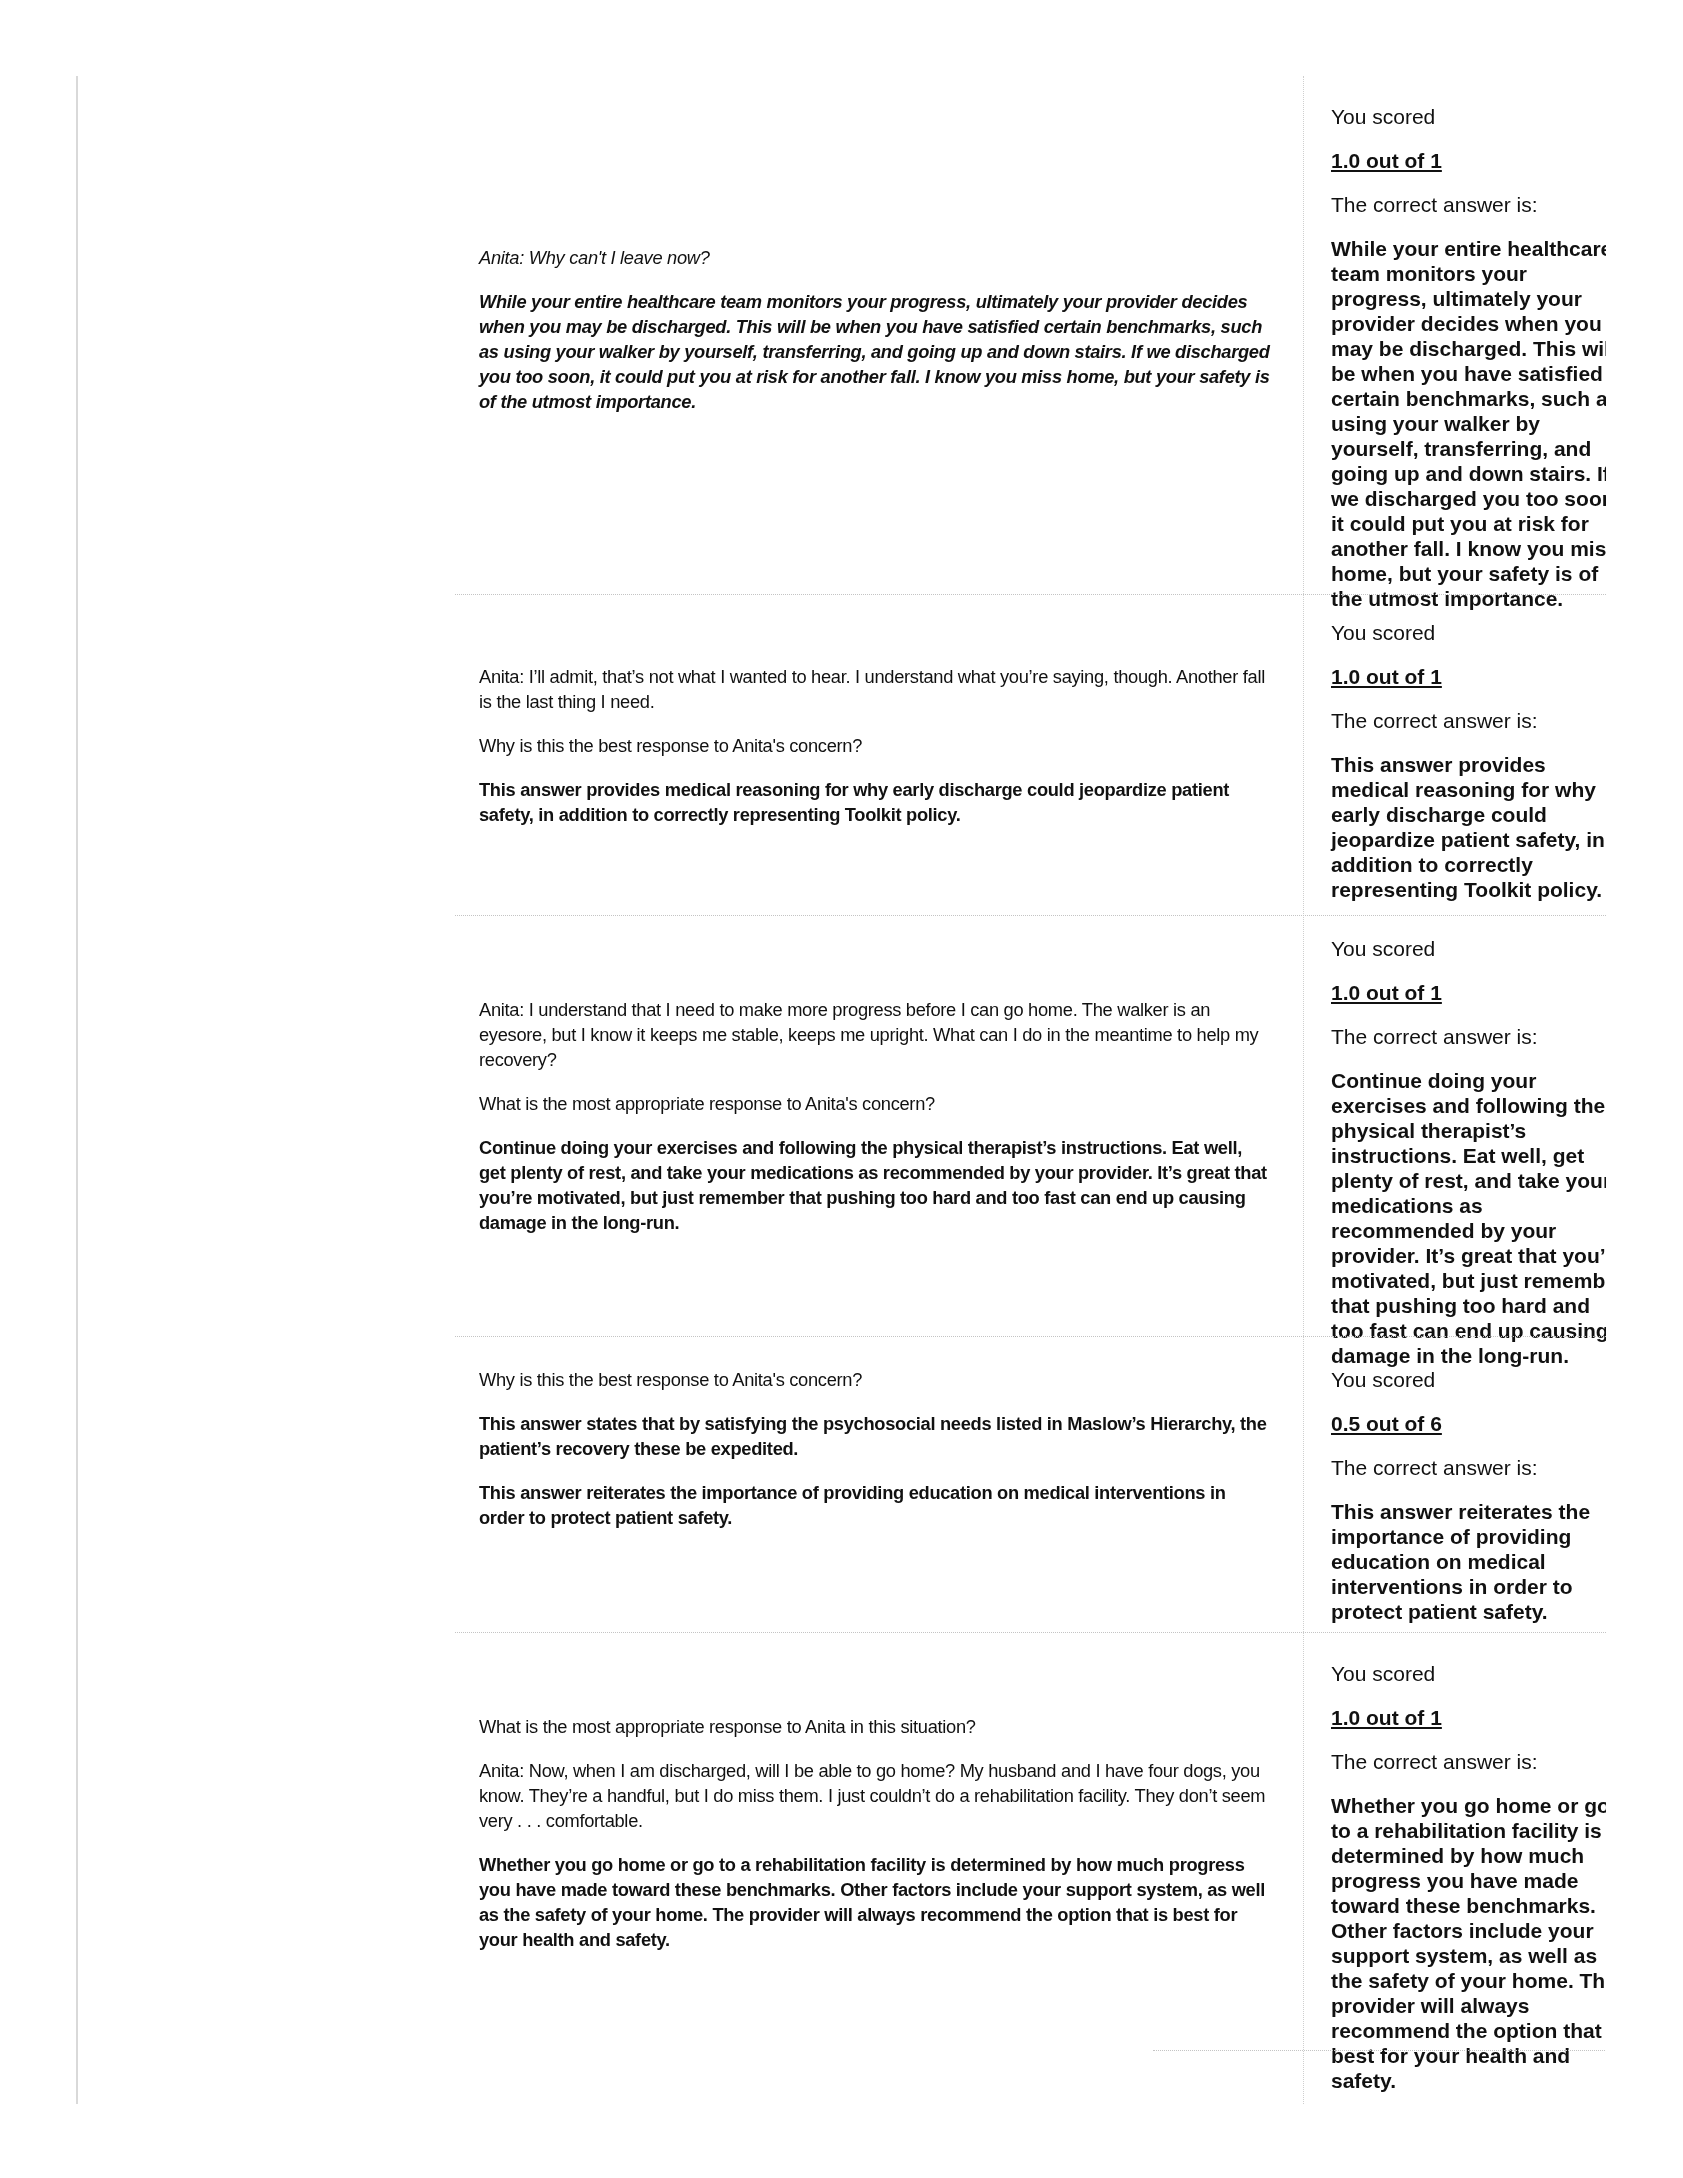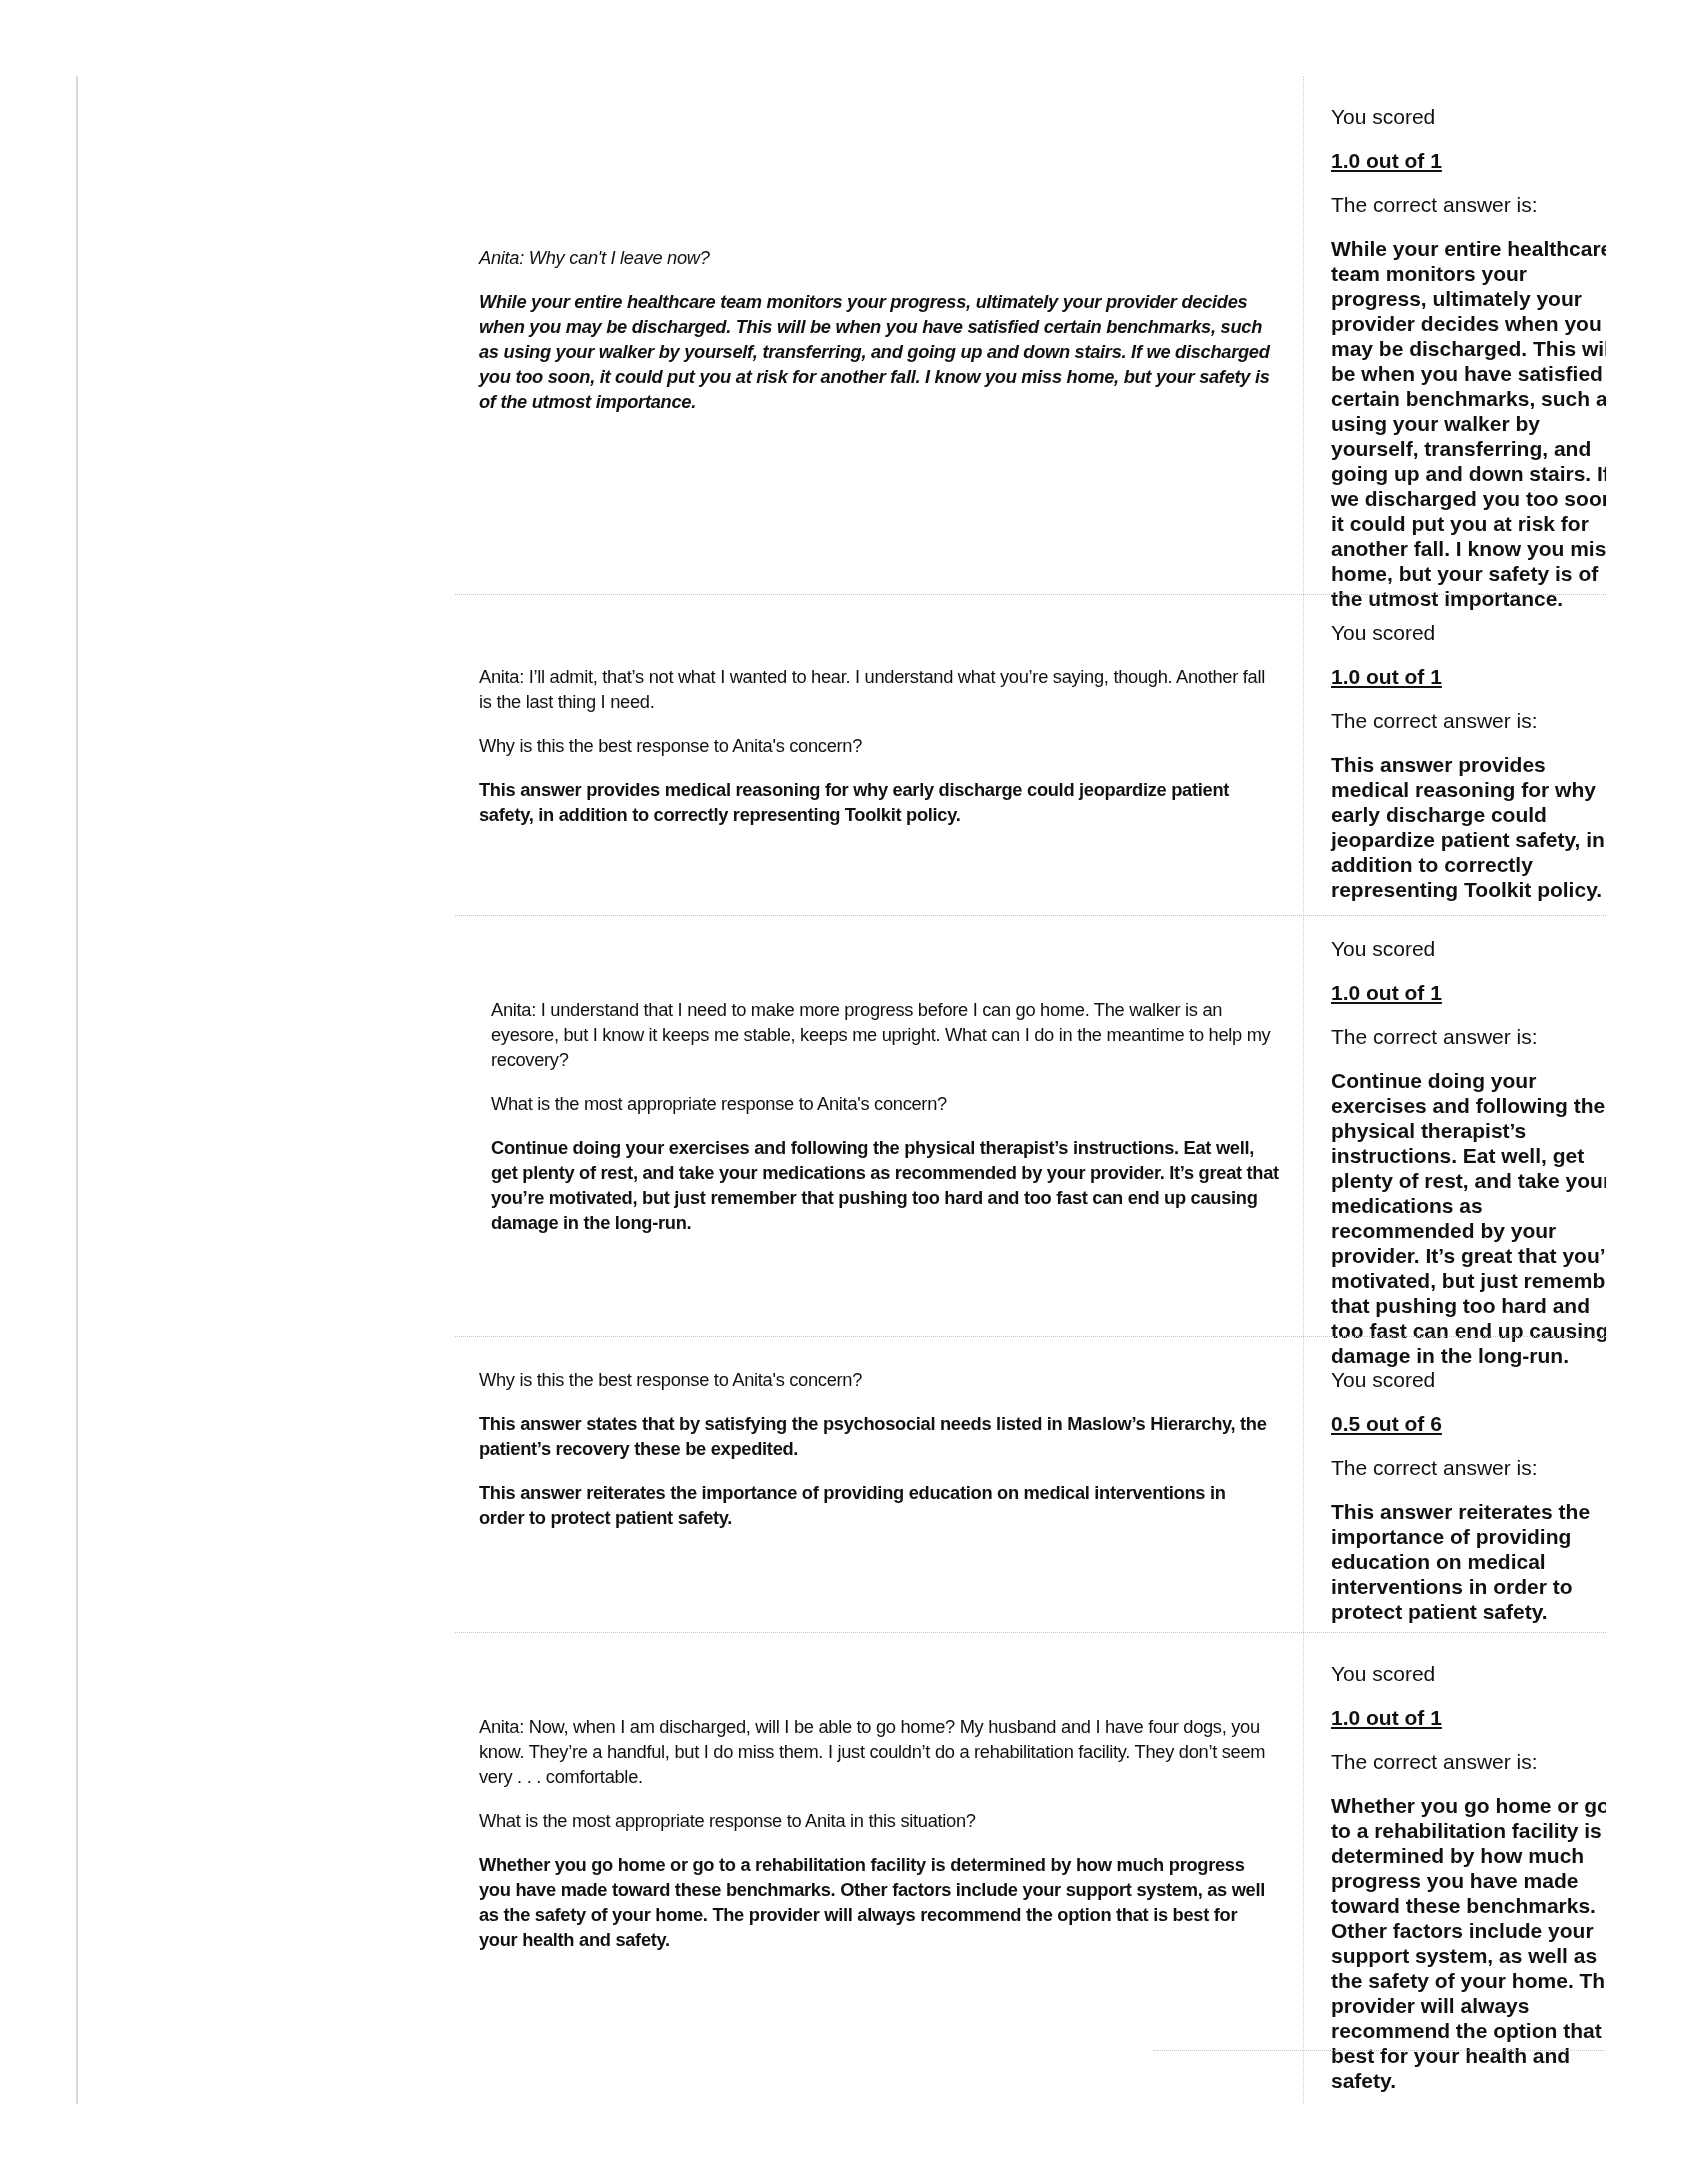--- a/index.html
+++ b/index.html
@@ -123,21 +123,21 @@
     <div class="score" style="top:25px;">
       <p class="label">You scored</p>
       <p class="value">1.0 out of 1</p>
       <p class="label">The correct answer is:</p>
       <p class="correct">This answer provides medical reasoning for why early discharge could jeopardize patient safety, in addition to correctly representing Toolkit policy.</p>
     </div>
     <div class="sep"></div>
   </div>
 
   <div class="row" style="top:916px;height:421px;">
-    <div class="question" style="top:81px;margin-left:12px;">
+    <div class="question" style="top:81px;">
       <p class="prompt">Anita: I understand that I need to make more progress before I can go home. The walker is an eyesore, but I know it keeps me stable, keeps me upright. What can I do in the meantime to help my recovery?</p>
       <p class="prompt">What is the most appropriate response to Anita's concern?</p>
       <p class="answer">Continue doing your exercises and following the physical therapist’s instructions. Eat well, get plenty of rest, and take your medications as recommended by your provider. It’s great that you’re motivated, but just remember that pushing too hard and too fast can end up causing damage in the long-run.</p>
     </div>
     <div class="score" style="top:20px;">
       <p class="label">You scored</p>
       <p class="value">1.0 out of 1</p>
       <p class="label">The correct answer is:</p>
       <p class="correct">Continue doing your exercises and following the physical therapist’s instructions. Eat well, get plenty of rest, and take your medications as recommended by your provider. It’s great that you’re motivated, but just remember that pushing too hard and too fast can end up causing damage in the long-run.</p>
     </div>
@@ -154,22 +154,22 @@
       <p class="label">You scored</p>
       <p class="value">0.5 out of 6</p>
       <p class="label">The correct answer is:</p>
       <p class="correct">This answer reiterates the importance of providing education on medical interventions in order to protect patient safety.</p>
     </div>
     <div class="sep"></div>
   </div>
 
   <div class="row" style="top:1633px;height:419px;">
     <div class="question" style="top:81px;">
+      <p class="prompt">What is the most appropriate response to Anita in this situation?</p>
       <p class="prompt">Anita: Now, when I am discharged, will I be able to go home? My husband and I have four dogs, you know. They’re a handful, but I do miss them. I just couldn’t do a rehabilitation facility. They don’t seem very . . . comfortable.</p>
-      <p class="prompt">What is the most appropriate response to Anita in this situation?</p>
       <p class="answer">Whether you go home or go to a rehabilitation facility is determined by how much progress you have made toward these benchmarks. Other factors include your support system, as well as the safety of your home. The provider will always recommend the option that is best for your health and safety.</p>
     </div>
     <div class="score" style="top:28px;">
       <p class="label">You scored</p>
       <p class="value">1.0 out of 1</p>
       <p class="label">The correct answer is:</p>
       <p class="correct">Whether you go home or go to a rehabilitation facility is determined by how much progress you have made toward these benchmarks. Other factors include your support system, as well as the safety of your home. The provider will always recommend the option that is best for your health and safety.</p>
     </div>
   </div>
 </div>

